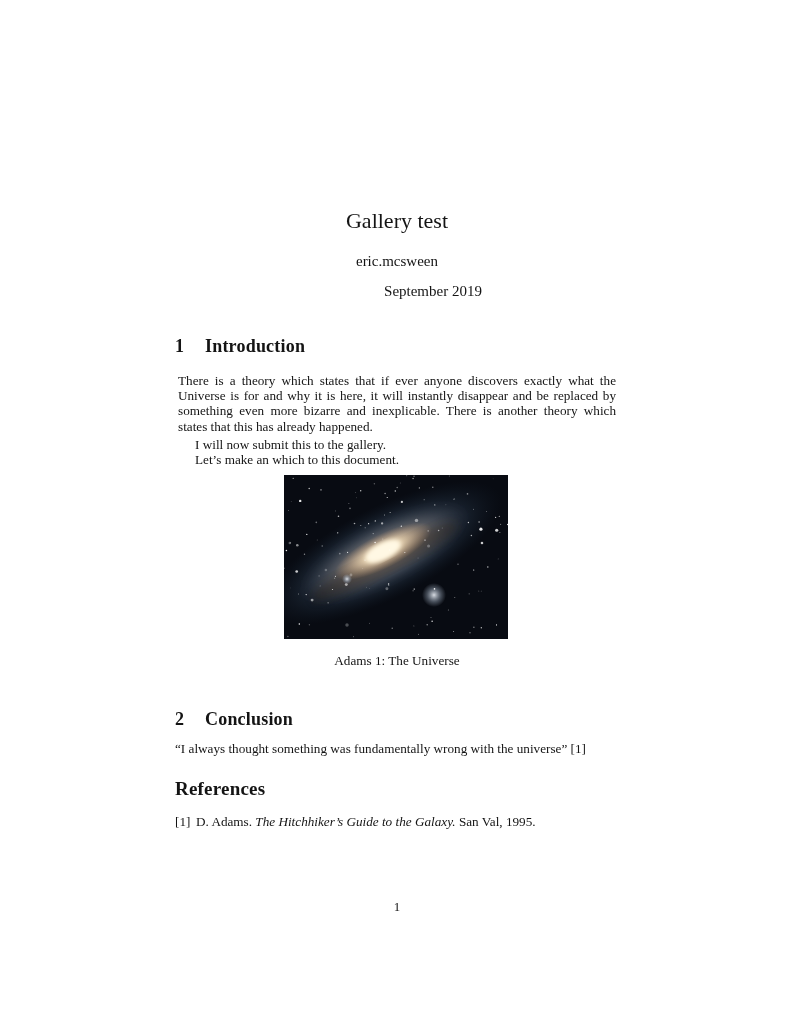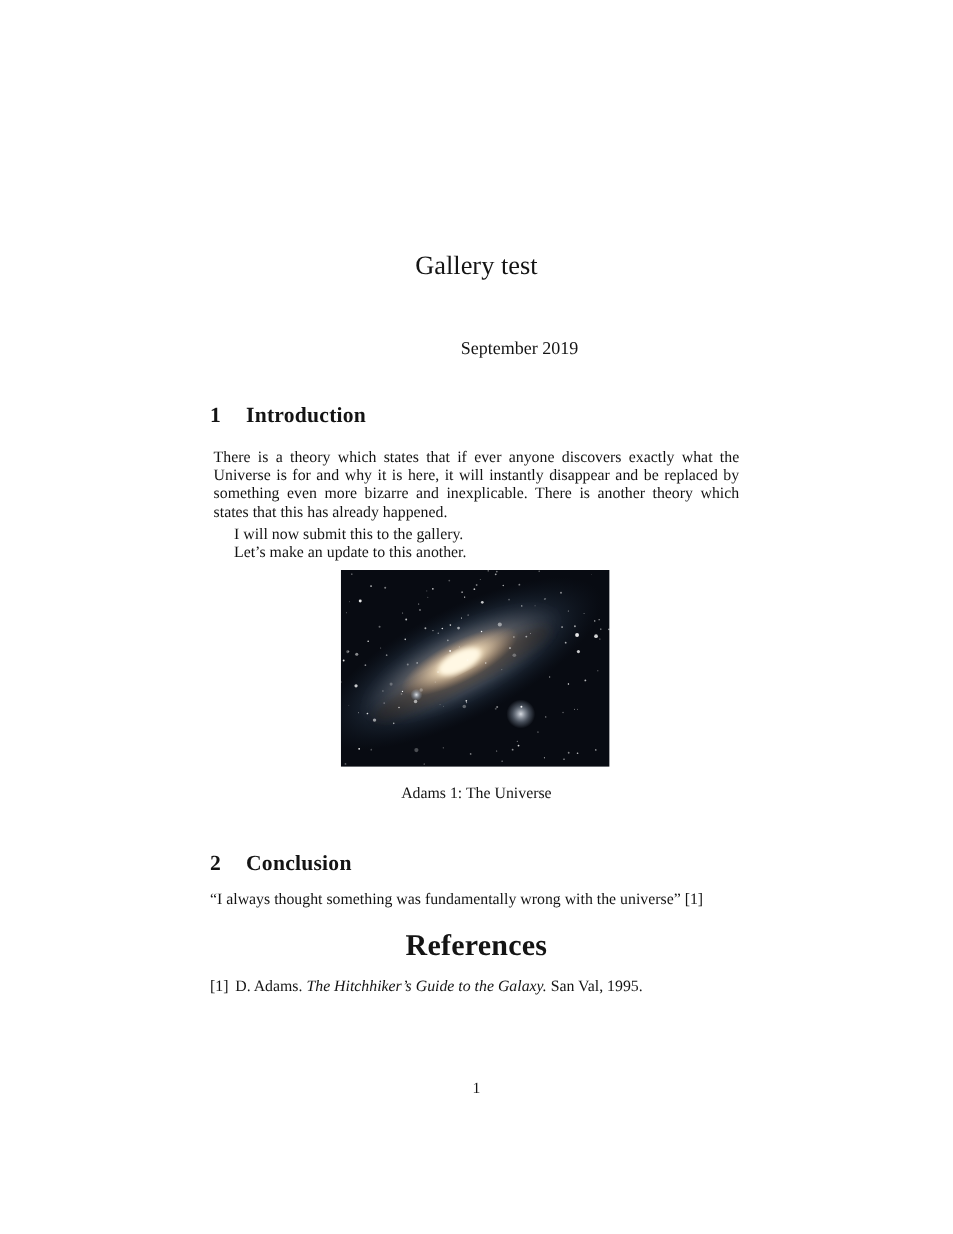--- a/index.html
+++ b/index.html
@@ -58,51 +58,52 @@
     position: absolute;
     left: 284px;
     top: 475px;
     width: 224px;
     height: 164px;
   }
   .figure-wrap svg { display: block; }
   .figure-caption { top: 653px; font-size: 13.2px; line-height: 16px; }
   .h-conclusion { top: 709px; }
   .conclusion-text { top: 741px; font-size: 13.2px; line-height: 16px; }
-  .h-references { top: 778px; font-size: 25px; text-align: center; }
+  .h-references { top: 778px; font-size: 19px; }
   .reference-entry {
     top: 814px;
     font-size: 13.2px;
     line-height: 16px;
   }
   .ref-label {
     display: inline-block;
     width: 21px;
   }
   .ref-title { font-style: italic; }
   .page-number { top: 899px; font-size: 13px; line-height: 16px; }
 </style>
 </head>
 <body>
 
 <div class="page">
 
   <div class="centered doc-title">Gallery test</div>
 
+  <div class="centered doc-author">eric.mcsween</div>
 
   <div class="centered doc-date">September 2019</div>
 
   <div class="col section-heading h-intro">
     <span class="section-number">1</span><span>Introduction</span>
   </div>
 
   <div class="col intro-body">
     <p class="intro-paragraph">There is a theory which states that if ever anyone discovers exactly what the Universe is for and why it is here, it will instantly disappear and be replaced by something even more bizarre and inexplicable. There is another theory which states that this has already happened.</p>
     <p class="short-line">I will now submit this to the gallery.</p>
-    <p class="short-line">Let’s make an update to this another.</p>
+    <p class="short-line">Let’s make an which to this document.</p>
   </div>
 
   <div class="figure-wrap">
     <svg viewBox="0 0 224 164" width="224" height="164" xmlns="http://www.w3.org/2000/svg">
       <defs>
         <radialGradient id="gHalo" cx="0.5" cy="0.5" r="0.5">
           <stop offset="0" stop-color="#7e95ad" stop-opacity="0.85"></stop>
           <stop offset="0.45" stop-color="#54708c" stop-opacity="0.5"></stop>
           <stop offset="1" stop-color="#1c2d40" stop-opacity="0"></stop>
         </radialGradient>

